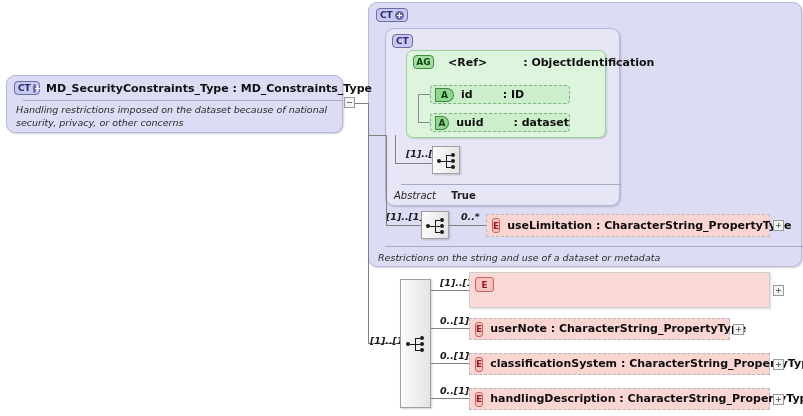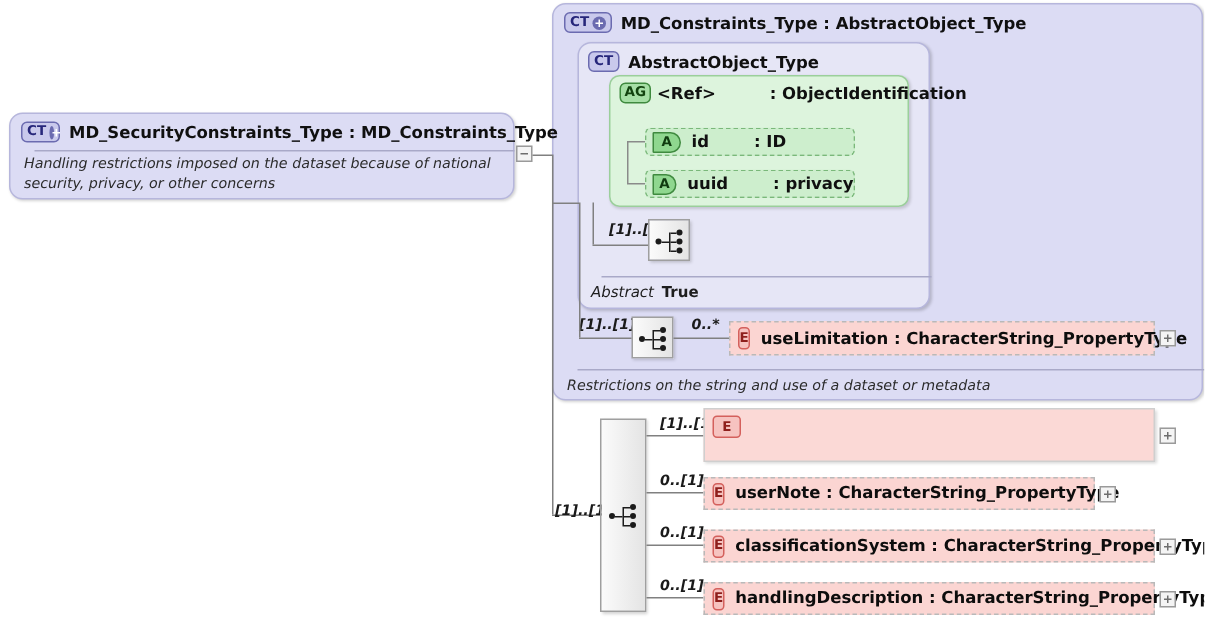--- a/index.html
+++ b/index.html
@@ -152,21 +152,21 @@
   }
   .ag-head {
     display: flex;
     align-items: center;
     padding: 4px 6px 3px 6px;
     font-size: 11px;
     font-weight: bold;
     color: #101010;
     white-space: nowrap;
   }
-  .ag-head .nm { margin-left: 4px; }
+  .ag-head .nm { margin-left: 14px; }
   .ag-head .tp { margin-left: 36px; }
 
   
   .attr-row {
     position: absolute;
     display: flex;
     align-items: center;
     background: #cdeecd;
     border: 1px dashed #7ab87a;
     border-radius: 4px;
@@ -234,45 +234,43 @@
     white-space: nowrap;
   }
 
   
   .kv {
     position: absolute;
     font-size: 10px;
     white-space: nowrap;
   }
   .kv .k { font-style: italic; color: #1e1e1e; }
-  .kv .v { font-weight: bold; color: #1e1e1e; margin-left: 2px; }
+  .kv .v { font-weight: bold; color: #1e1e1e; margin-left: 12px; }
 </style>
 </head>
 <body>
 
 <div id="canvas">
 
   <div class="ct-box" style="left:368px; top:2px; width:434px; height:265px;">
     <div class="ct-head">
       <span class="badge badge-ct">
         <span>CT</span>
           <span class="pm"></span>
       </span>
-      <span>MD_Constraints_Type : AbstractObject_Type</span>
     </div>
     <div class="ct-rule" style="position:absolute; left:8px; top:243px; width:418px;"></div>
     <div class="ct-doc" style="position:absolute; left:0; top:245px;">Restrictions on the string and use of a dataset or metadata</div>
   </div>
 
   <div class="ct-box plain" style="left:385px; top:28px; width:235px; height:178px;">
     <div class="ct-head" style="padding-left:6px;">
       <span class="badge badge-ct" style="min-width:19px;">
         <span>CT</span>
       </span>
-      <span>AbstractObject_Type</span>
     </div>
     <div class="ct-rule" style="position:absolute; left:7px; top:155px; width:220px;"></div>
     <div class="kv" style="left:8px; top:161px;">
       <span class="k">Abstract</span>
       <span class="v">True</span>
     </div>
   </div>
 
   <div class="ag-box" style="left:406px; top:50px; width:200px; height:88px;">
     <div class="ag-head">
@@ -288,21 +286,21 @@
 
   <div class="attr-row" style="left:430px; top:85px; width:140px; height:19px;">
     <span class="badge badge-a">A</span>
     <span class="nm">id</span>
     <span class="tp">: ID</span>
   </div>
 
   <div class="attr-row" style="left:430px; top:113px; width:140px; height:19px;">
     <span class="badge badge-a">A</span>
     <span class="nm">uuid</span>
-    <span class="tp">: privacy</span>
+    <span class="tp">: dataset</span>
   </div>
 
   <div class="line h" style="left:395px; top:163px; width:0px;"></div>
   <div class="card" style="left:406px; top:148px;">[1]..[1]</div>
   <div class="seq" style="left:432px; top:146px; width:28px; height:28px;">
     <div class="seq-ico" style="left:4px; top:7px; width:21px; height:15px;">
       <div class="dot" style="left:0px; top:5px;"></div>
       <div class="sl" style="left:4px; top:7px; width:5px; height:1px;"></div>
       <div class="sl" style="left:9px; top:1px; width:1px; height:13px;"></div>
       <div class="sl" style="left:10px; top:1px; width:4px; height:1px;"></div>

